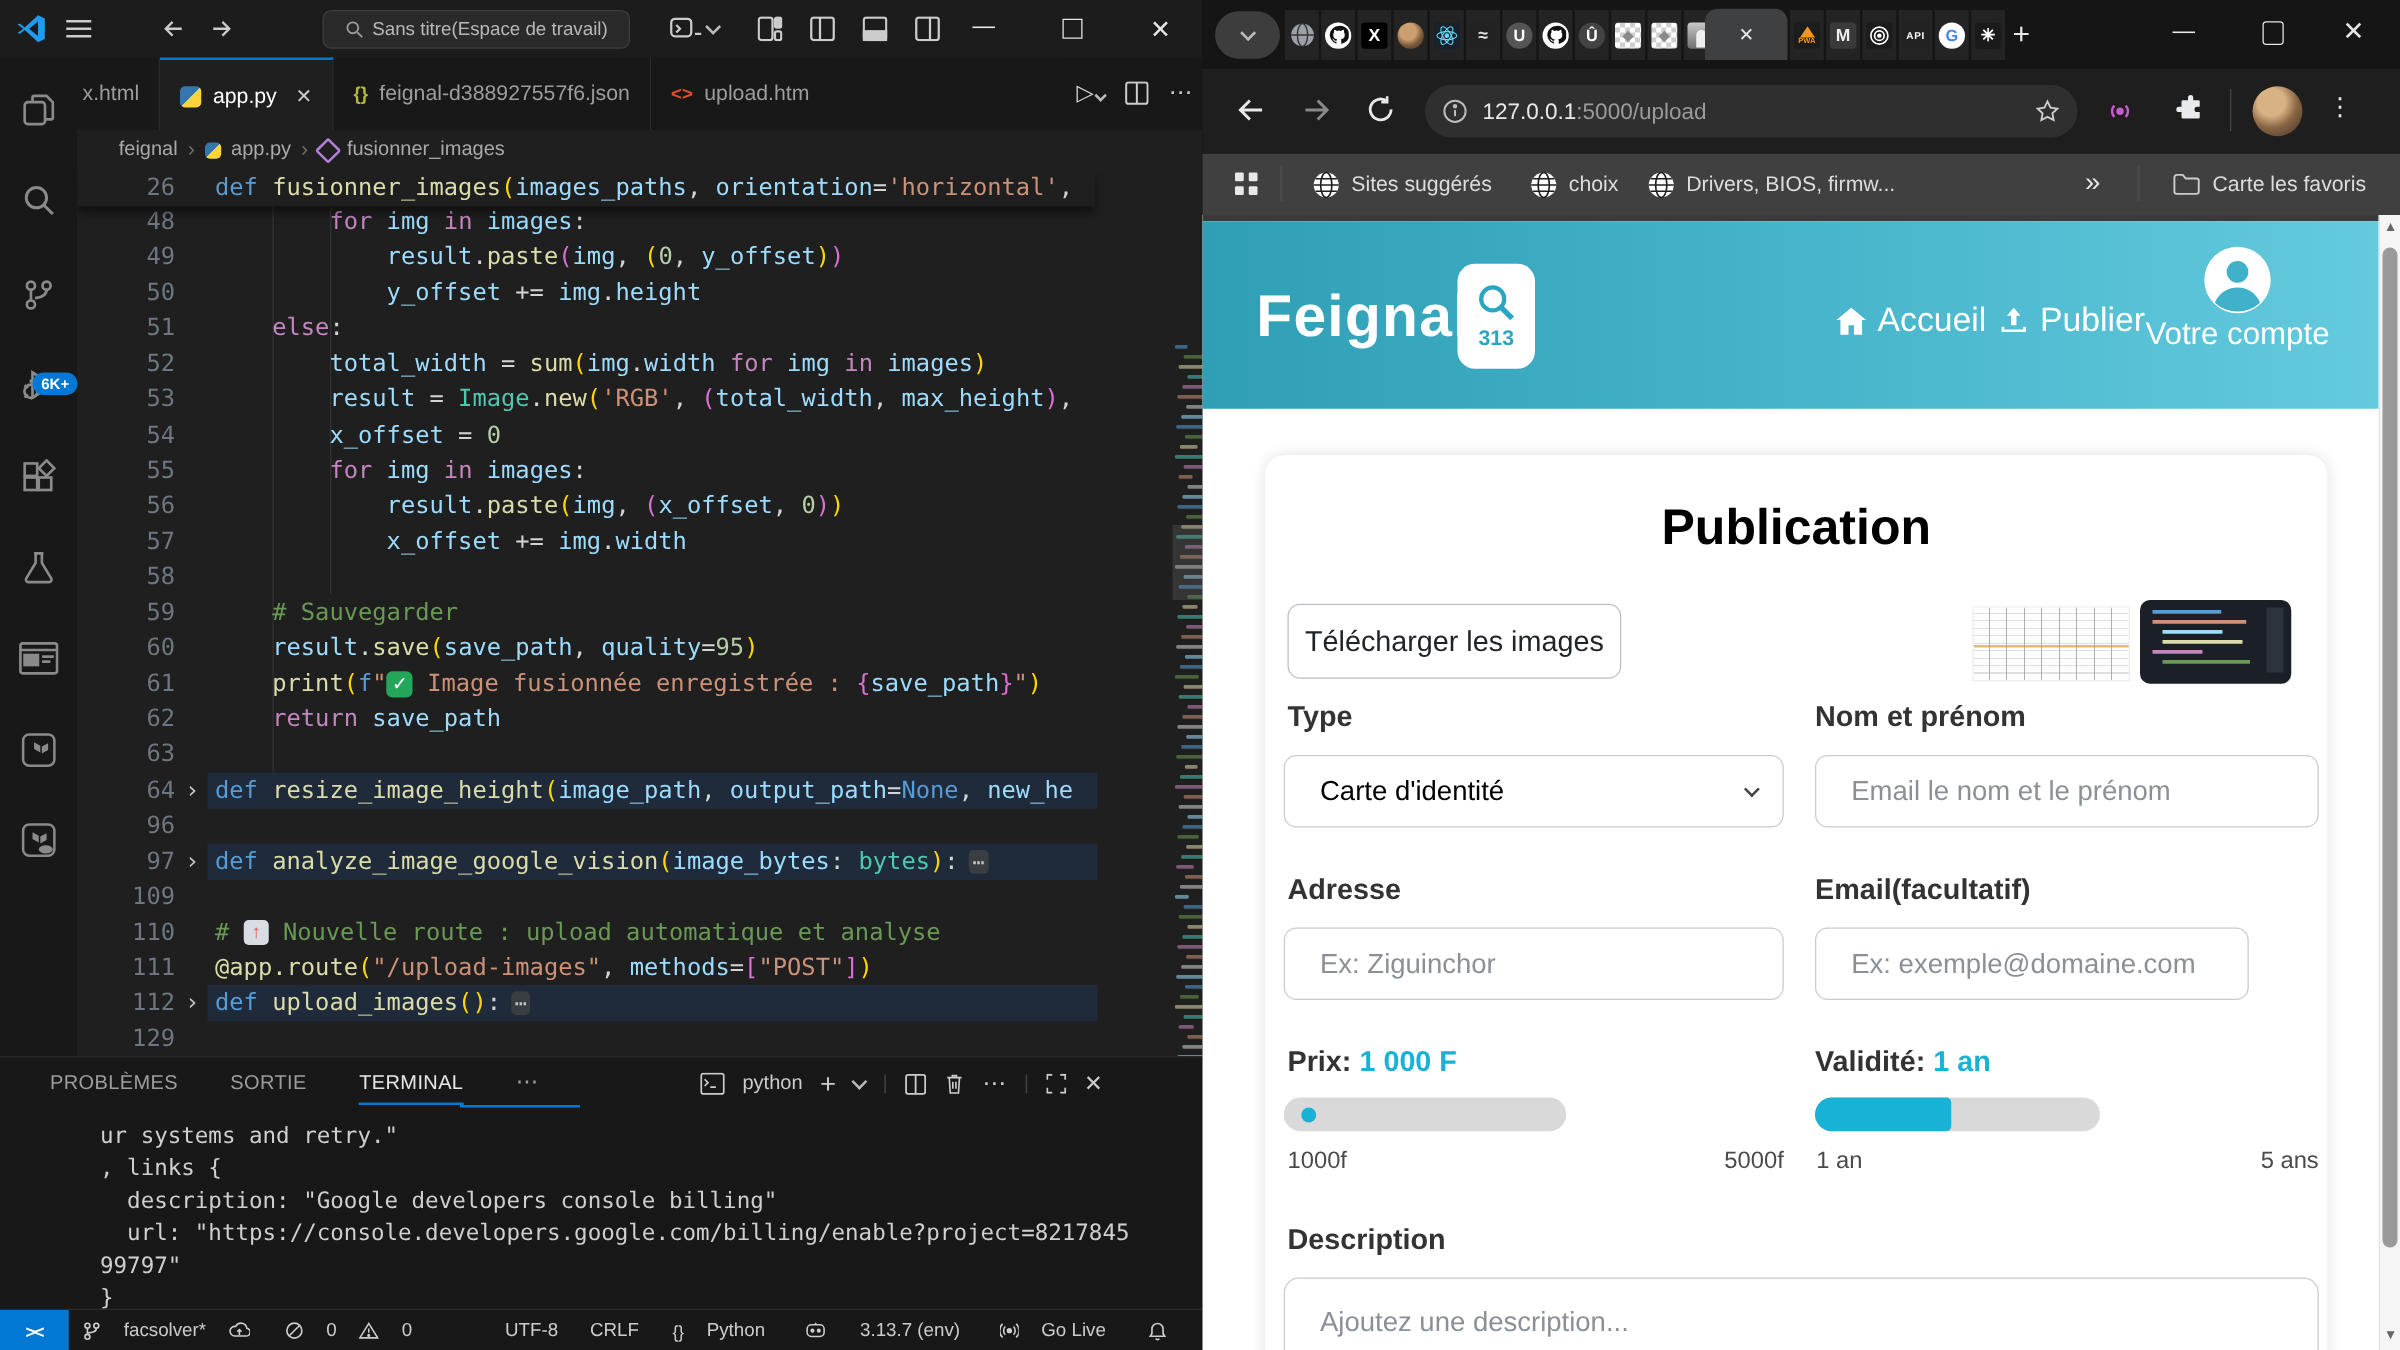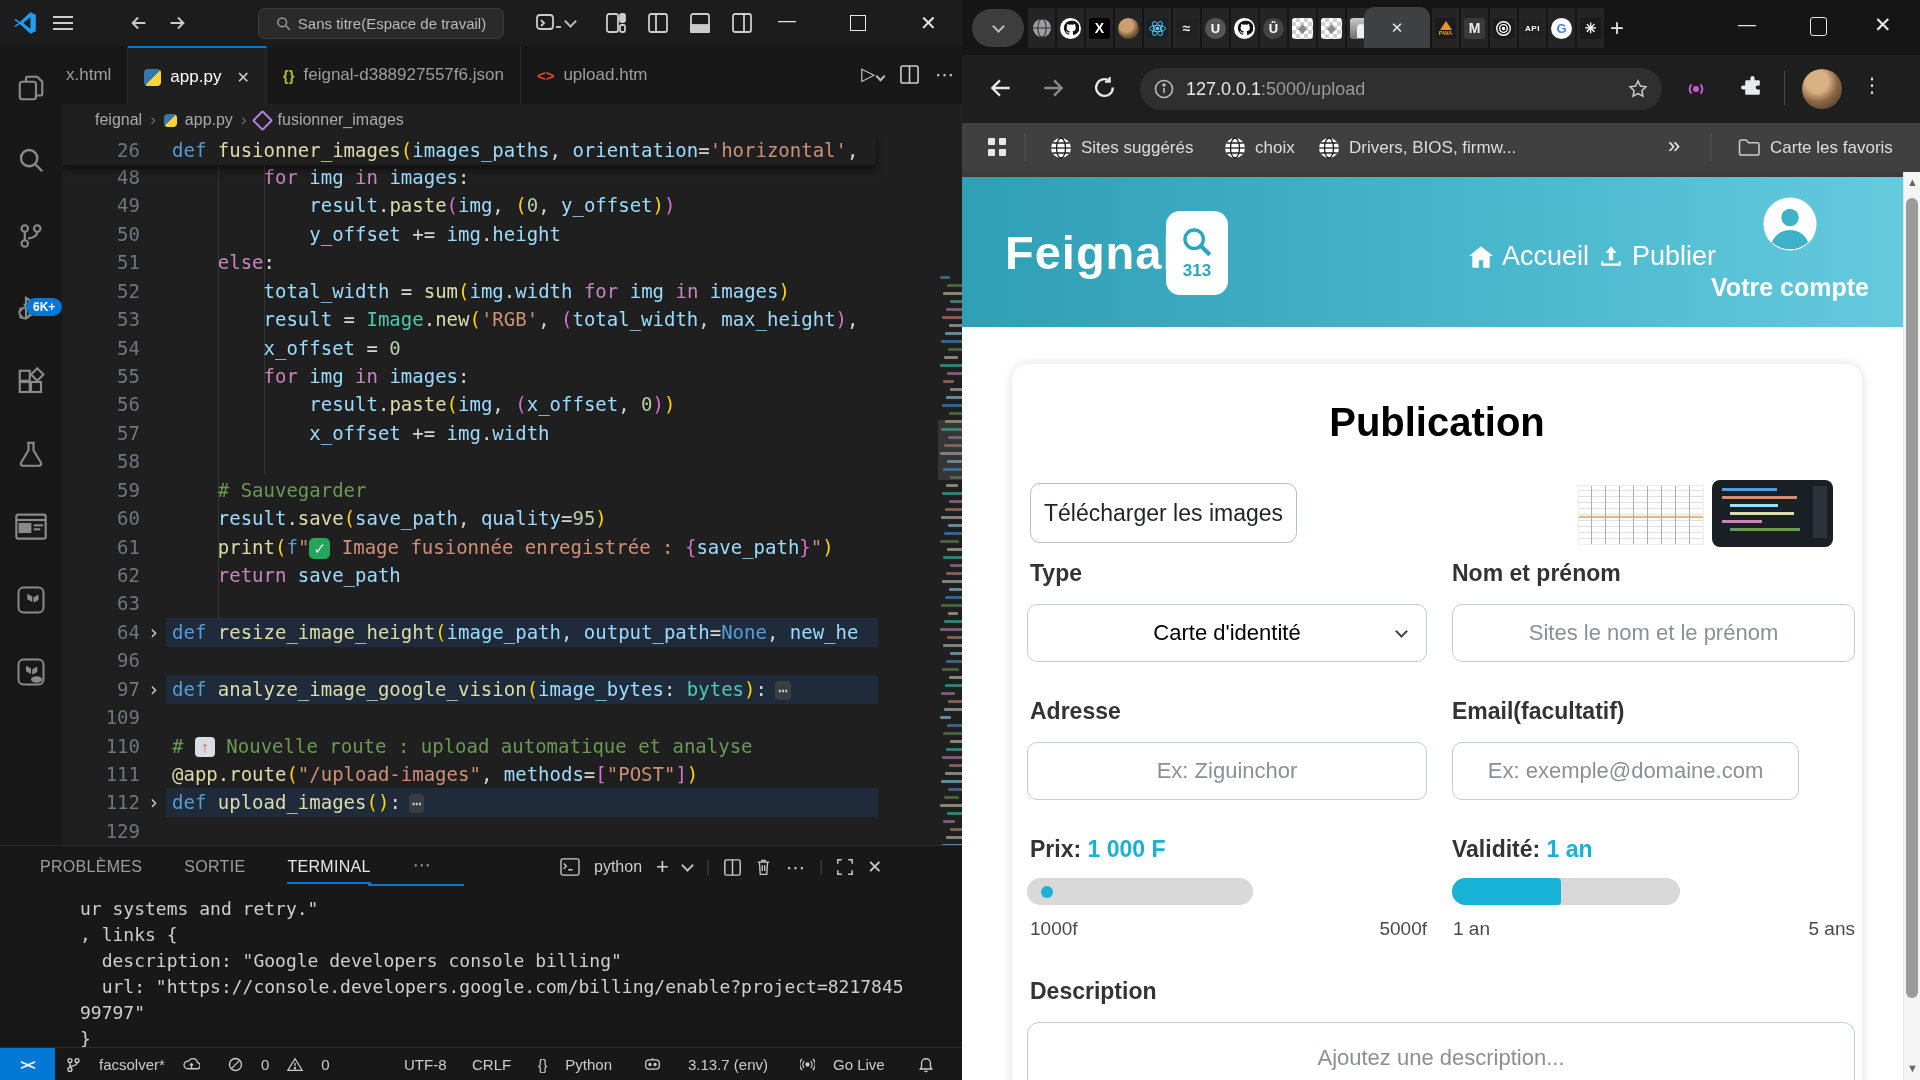--- a/index.html
+++ b/index.html
@@ -62,21 +62,21 @@
   #b-scroll-thumb{position:absolute;left:2px;top:26px;width:12px;height:800px;background:#9a9a9a;border-radius:7px;}
   #site-header{position:absolute;left:0;top:5px;width:941px;height:150px;background:linear-gradient(90deg,#2f9fb6 0%,#48b6cc 55%,#65cade 100%);color:#fff;}
   #brand{position:absolute;left:43px;top:48px;font-size:47px;font-weight:bold;letter-spacing:1px;}
   #logo-badge{position:absolute;left:204px;top:34px;width:62px;height:84px;background:#fff;border-radius:14px;display:flex;flex-direction:column;align-items:center;justify-content:center;gap:2px;}
   .nav-link{position:absolute;top:64px;display:flex;align-items:center;gap:8px;font-size:27px;}
   #account-area{position:absolute;left:748px;top:18px;width:160px;text-align:center;}
   #card{position:absolute;left:50px;top:192px;width:850px;height:980px;background:#fff;border-radius:16px;box-shadow:0 0 12px rgba(0,0,0,.12);}
   #pub-title{position:absolute;left:0;top:36px;width:850px;text-align:center;font-size:40px;font-weight:bold;}
   #upload-btn{position:absolute;left:18px;top:119px;width:267px;height:60px;background:#fff;border:1.5px solid #b9bfc4;border-radius:10px;font-size:23px;color:#212529;display:flex;align-items:center;justify-content:center;font-family:"Liberation Sans",sans-serif;}
   .fld-label{position:absolute;font-size:23px;font-weight:bold;color:#333;}
-  .fld-box{position:absolute;height:58px;border:1px solid #c6ccd1;border-radius:10px;box-sizing:border-box;display:flex;align-items:center;padding:0 16px;font-size:22px;background:#fff;justify-content:center;}
+  .fld-box{position:absolute;height:58px;border:1px solid #c6ccd1;border-radius:10px;box-sizing:border-box;display:flex;align-items:center;padding:0 28px;font-size:22px;background:#fff;}
   .placeholder{color:#8a9096;}
   .track{position:absolute;height:27px;border-radius:14px;background:#d9d9d9;}
   .scale-lbl{position:absolute;font-size:19px;color:#4a4a4a;}
   #thumb1{position:absolute;left:566px;top:121px;width:124px;height:58px;background:#fdfdfd;border:1px solid #eee;overflow:hidden;}
   #thumb2{position:absolute;left:700px;top:116px;width:121px;height:67px;background:#1b1f26;border-radius:8px;overflow:hidden;}
   .mm-bar{position:absolute;height:3px;opacity:.55;border-radius:1px;}
   .winbtn{color:#e8e8e8;font-size:18px;}
 </style>
 </head>
 <body>
@@ -730,21 +730,21 @@
               <path d="M3 16v4h18v-4h-2v2H5v-2z"></path>
             </svg>
           <span>Publier</span>
         </div>
         <div id="account-area">
           <svg width="58" height="58" viewBox="0 0 24 24" style="margin:0 auto;">
               <circle cx="12" cy="12" r="11" fill="#ffffff"></circle>
               <circle cx="12" cy="9.3" r="3.6" fill="#3fb2c9"></circle>
               <path d="M4.5 19.5c1.6-3.6 4.6-5 7.5-5s5.9 1.4 7.5 5a11 11 0 0 1-15 0z" fill="#3fb2c9"></path>
             </svg>
-          <div style="font-size:25px;margin-top:20px;font-weight:bold;">Votre compte</div>
+          <div style="font-size:25px;margin-top:0;">Votre compte</div>
         </div>
       </div>
 
       <div id="card">
         <div id="pub-title">Publication</div>
 
         <button id="upload-btn">Télécharger les images</button>
 
         <div id="thumb1">
           <div style="width:100%;height:100%;background:
@@ -763,21 +763,21 @@
         </div>
 
         <span class="fld-label" style="left:18px;top:196px;">Type</span>
         <div class="fld-box" style="left:15px;top:240px;width:400px;">
           <span>Carte d'identité</span>
           <span class="chev" style="position:absolute;right:20px;border-color:#444;"></span>
         </div>
 
         <span class="fld-label" style="left:440px;top:196px;">Nom et prénom</span>
         <div class="fld-box" style="left:440px;top:240px;width:403px;">
-          <span class="placeholder">Sites le nom et le prénom</span>
+          <span class="placeholder">Email le nom et le prénom</span>
         </div>
 
         <span class="fld-label" style="left:18px;top:334px;">Adresse</span>
         <div class="fld-box" style="left:15px;top:378px;width:400px;">
           <span class="placeholder">Ex: Ziguinchor</span>
         </div>
 
         <span class="fld-label" style="left:440px;top:334px;">Email(facultatif)</span>
         <div class="fld-box" style="left:440px;top:378px;width:347px;">
           <span class="placeholder">Ex: exemple@domaine.com</span>

